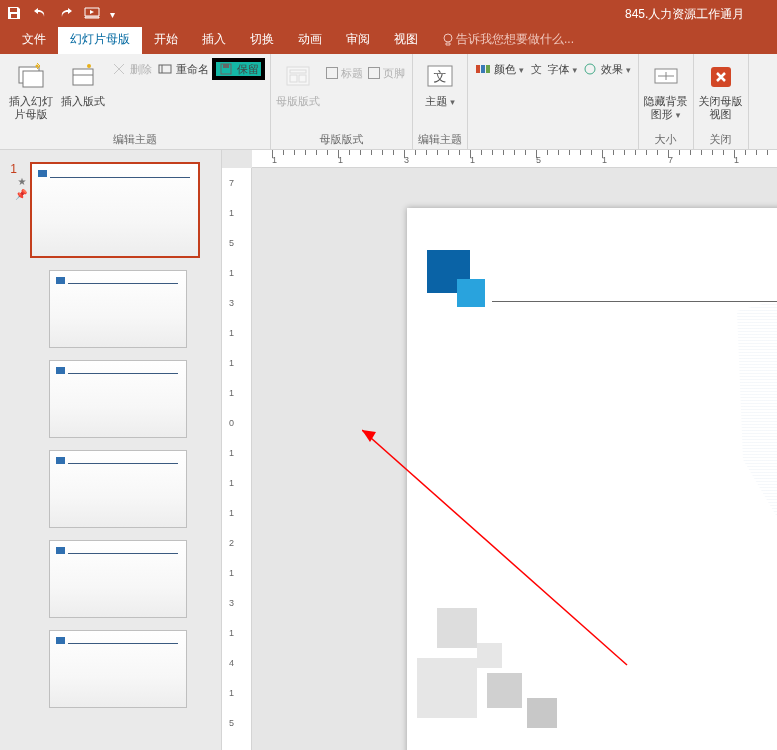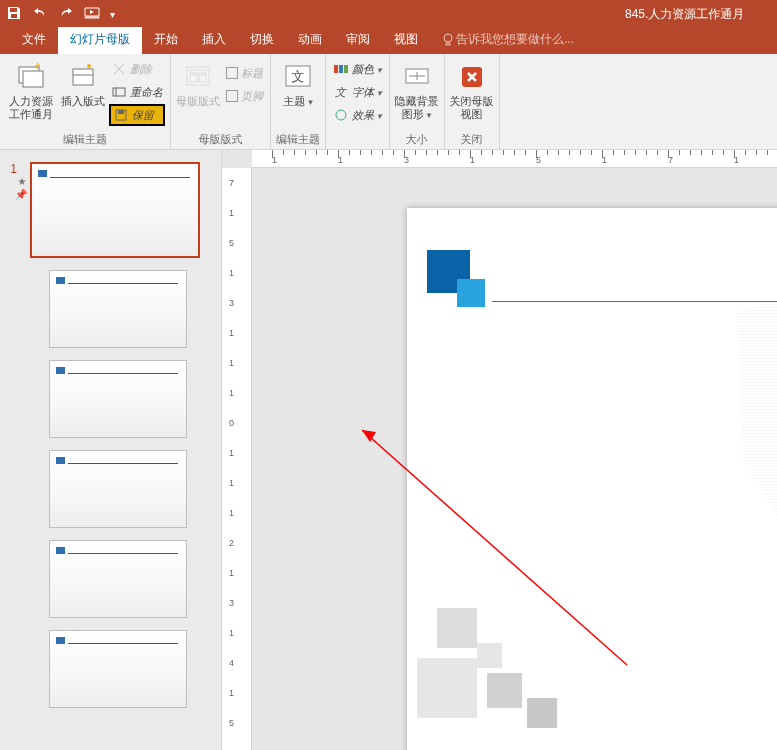--- a/index.html
+++ b/index.html
@@ -19,21 +19,21 @@
 .ribbon { height: 96px; background: #f1f1f1; border-bottom: 1px solid #d4d4d4; display: flex; }
 .rgroup { display: flex; flex-direction: column; border-right: 1px solid #d4d4d4; }
 .rbody { flex: 1; display: flex; align-items: flex-start; padding: 4px 5px; gap: 4px; }
 .rlabel { text-align: center; font-size: 11px; color: #6a6a6a; padding-bottom: 3px; }
 
 .bigbtn { display: flex; flex-direction: column; align-items: center; justify-content: flex-start; width: 44px; height: 70px; padding-top: 3px; font-size: 11px; color: #444; }
 .bigbtn.wide { width: 52px; }
 .bigbtn .ic { width: 32px; height: 32px; margin-bottom: 2px; display: flex; align-items: center; justify-content: center; }
 .bigbtn .lbl { text-align: center; line-height: 13px; }
 
-.smallcol { display: flex; flex-direction: column; gap: 1px; font-style: italic; }
+.smallcol { display: flex; flex-direction: row; gap: 1px; }
 .smallitem { display: flex; align-items: center; gap: 3px; font-size: 11px; color: #444; height: 22px; padding: 0 2px; }
 .smallitem.disabled, .bigbtn.disabled { color: #b0b0b0; }
 .disabled svg { opacity: .4; }
 
 .chk { width: 12px; height: 12px; border: 1px solid #9a9a9a; display: inline-block; }
 
 .drop::after { content: "▾"; font-size: 9px; margin-left: 3px; color: #666; }
 
 .workspace { display: flex; height: 600px; }
 .slidepane { width: 222px; background: #eaeaea; border-right: 1px solid #d4d4d4; padding-top: 12px; overflow: hidden; position: relative; }
@@ -117,21 +117,21 @@
     <div class="rbody">
       <div class="bigbtn wide">
         <div class="ic">
             <svg viewBox="0 0 32 32">
               <rect x="4" y="6" width="20" height="16" fill="#fff" stroke="#7a7a7a"></rect>
               <rect x="8" y="10" width="20" height="16" fill="#fff" stroke="#7a7a7a"></rect>
               <path d="M22 2l3 3-3 3" fill="none" stroke="#e8b01a"></path>
               <circle cx="22" cy="5" r="1.5" fill="#e8b01a"></circle>
             </svg>
           </div>
-        <div class="lbl">人力资源工作通月</div>
+        <div class="lbl">插入幻灯片母版</div>
       </div>
       <div class="bigbtn">
         <div class="ic">
             <svg viewBox="0 0 32 32">
               <rect x="6" y="8" width="20" height="16" fill="#fff" stroke="#7a7a7a"></rect>
               <line x1="6" y1="14" x2="26" y2="14" stroke="#7a7a7a"></line>
               <circle cx="22" cy="5" r="2" fill="#e8b01a"></circle>
             </svg>
           </div>
         <div class="lbl">插入版式</div>
@@ -143,21 +143,21 @@
             </svg>
           <span>删除</span>
         </div>
         <div class="smallitem">
           <svg class="ico" viewBox="0 0 16 16">
               <rect x="2" y="4" width="12" height="8" fill="none" stroke="#666"></rect>
               <line x1="5" y1="4" x2="5" y2="12" stroke="#666"></line>
             </svg>
           <span>重命名</span>
         </div>
-        <div class="smallitem" style="background:#eab308;border:2px solid #000000;">
+        <div class="smallitem" style="background:#14b8a6;border:4px solid #000000;">
           <svg class="ico" viewBox="0 0 16 16">
               <rect x="3" y="3" width="10" height="10" fill="none" stroke="#666"></rect>
               <rect x="5" y="3" width="6" height="4" fill="#666"></rect>
             </svg>
           <span>保留</span>
         </div>
       </div>
     </div>
     <div class="rlabel">编辑主题</div>
   </div>

